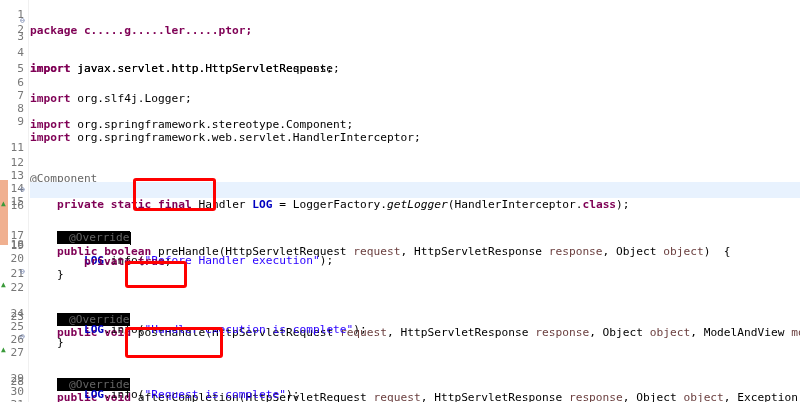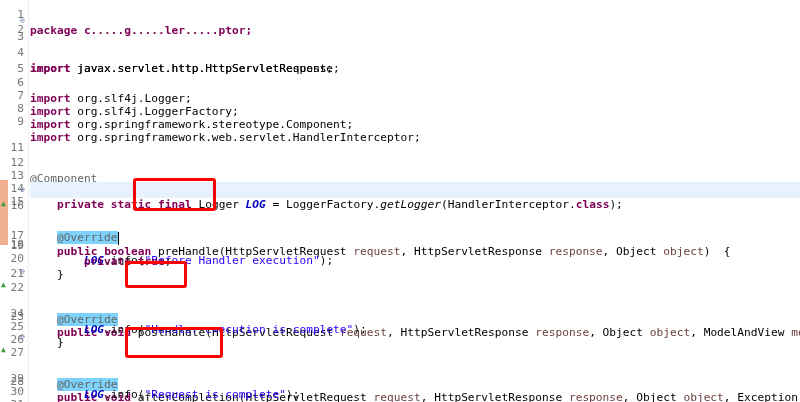--- a/index.html
+++ b/index.html
@@ -9,23 +9,23 @@
   .quick-diff { position:absolute; left:0; top:180px; width:8px; height:65px; background:#f0b090; }
   .gutter-line { position:absolute; left:0; top:0; width:28px; height:402px; border-right:1px solid #f0f0f0; }
   .line { position:absolute; left:0; height:16px; width:800px; white-space:pre; line-height:16px; }
   .line.current { background:#e8f2fe; }
   .ln { position:absolute; left:0; width:24px; text-align:right; color:#787878; }
   .marker { position:absolute; left:20px; top:0; font-size:8px; color:#6a7ba8; }
   .over-marker { position:absolute; left:1px; top:0; font-size:8px; color:#3a9a3a; }
   .code { position:absolute; left:30px; color:#000; }
   .kw { color:#7f0055; font-weight:bold; }
   .ann { color:#646464; }
-  .ann-hl { background:#7dd3fc; }
+  .ann-hl { background:#000000;padding-left:12px; }
   .str { color:#2a00ff; }
-  .field { color:#0000c0; font-weight:bold; font-style:italic; }
+  .field { color:#0000c0; font-weight:bold; }
   .static-m { font-style:italic; }
   .param { color:#6a3e3e; }
   .caret { display:inline-block; width:1px; height:13px; background:#000; vertical-align:middle; }
   .red-box { position:absolute; border:3px solid #ff0000; border-radius:3px; box-sizing:border-box; }
 </style>
 </head>
 <body>
 
 <div class="editor">
   <div class="gutter-line"></div>
@@ -51,21 +51,20 @@
   </div>
   <div class="line" style="top:45px">
     <span class="ln">5</span>
   </div>
   <div class="line" style="top:59px">
     <span class="ln">6</span>
     <span class="code"><span class="kw">import</span><span> org.slf4j.Logger;</span></span>
   </div>
   <div class="line" style="top:72px">
     <span class="ln">7</span>
-    <span class="code"><span class="kw">import</span><span> org.slf4j.LoggerFactory;</span></span>
   </div>
   <div class="line" style="top:85px">
     <span class="ln">8</span>
     <span class="code"><span class="kw">import</span><span> org.springframework.stereotype.Component;</span></span>
   </div>
   <div class="line" style="top:98px">
     <span class="ln">9</span>
     <span class="code"><span class="kw">import</span><span> org.springframework.web.servlet.HandlerInterceptor;</span></span>
   </div>
   <div class="line" style="top:124px">
@@ -74,21 +73,21 @@
   <div class="line" style="top:139px">
     <span class="ln">12</span>
     <span class="code ann">@Component</span>
   </div>
   <div class="line" style="top:152px">
     <span class="ln">13</span>
     <span class="code"><span class="kw">public</span> <span class="kw">class</span><span> LoggingInterceptor </span><span class="kw">implements</span><span> HandlerInterceptor {</span></span>
   </div>
   <div class="line" style="top:165px">
     <span class="ln">14</span>
-    <span class="code">    <span class="kw">private</span> <span class="kw">static</span> <span class="kw">final</span><span> Logger </span><span class="field">LOG</span><span> = LoggerFactory.</span><span class="static-m">getLogger</span><span>(HandlerInterceptor.</span><span class="kw">class</span><span>);</span></span>
+    <span class="code">    <span class="kw">private</span> <span class="kw">static</span> <span class="kw">final</span><span> Handler </span><span class="field">LOG</span><span> = LoggerFactory.</span><span class="static-m">getLogger</span><span>(HandlerInterceptor.</span><span class="kw">class</span><span>);</span></span>
   </div>
   <div class="line" style="top:178px">
     <span class="ln">15</span>
   </div>
 
   <div class="line current" style="top:182px; left:30px; width:770px;"></div>
   <div class="line" style="top:182px">
     <span class="ln">16</span>
     <span class="marker">⊖</span>
     <span class="code">    <span class="ann ann-hl">@Override</span><span class="caret"></span></span>

